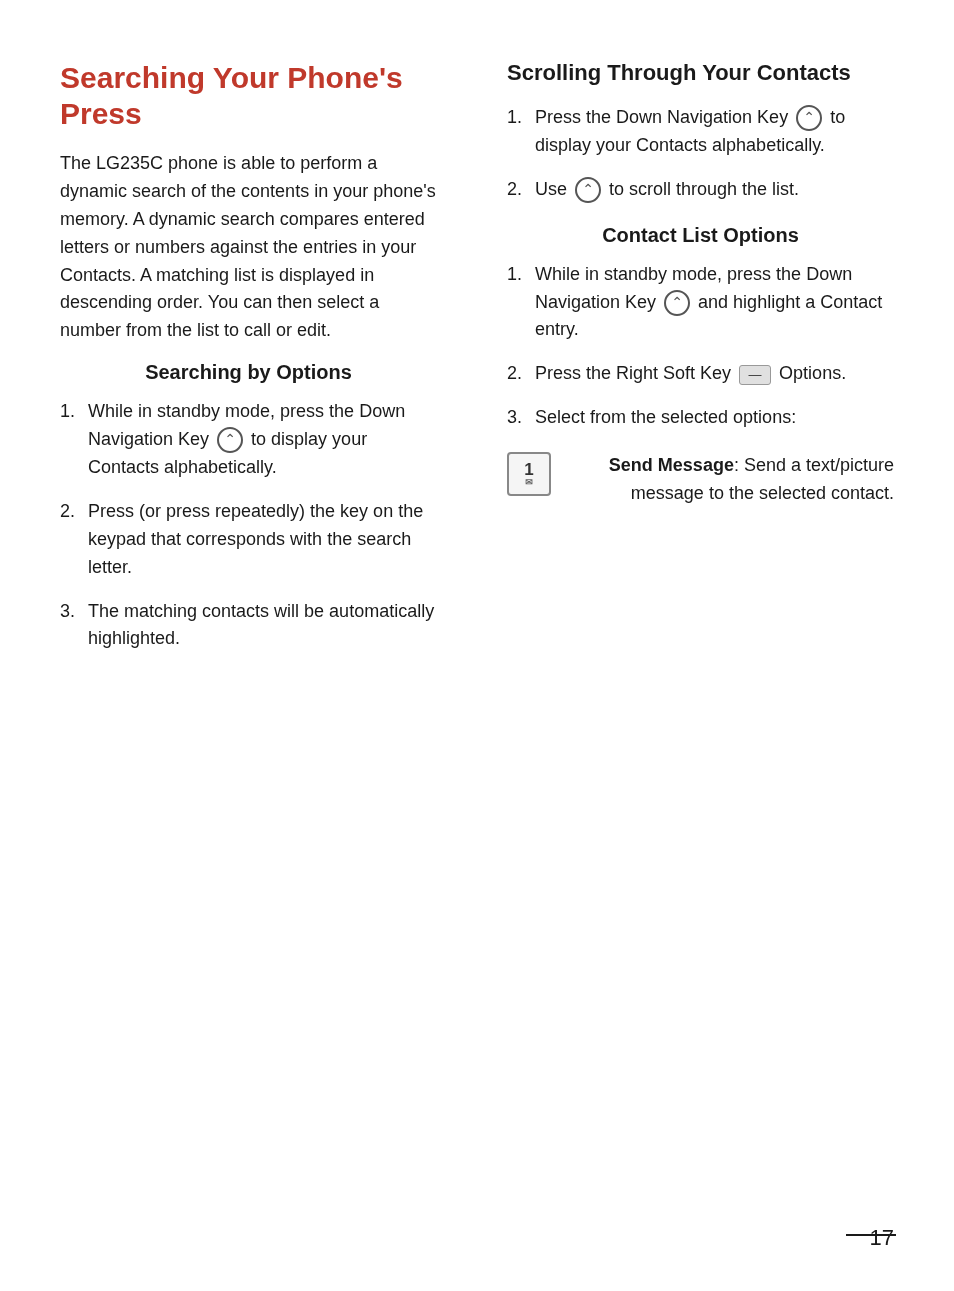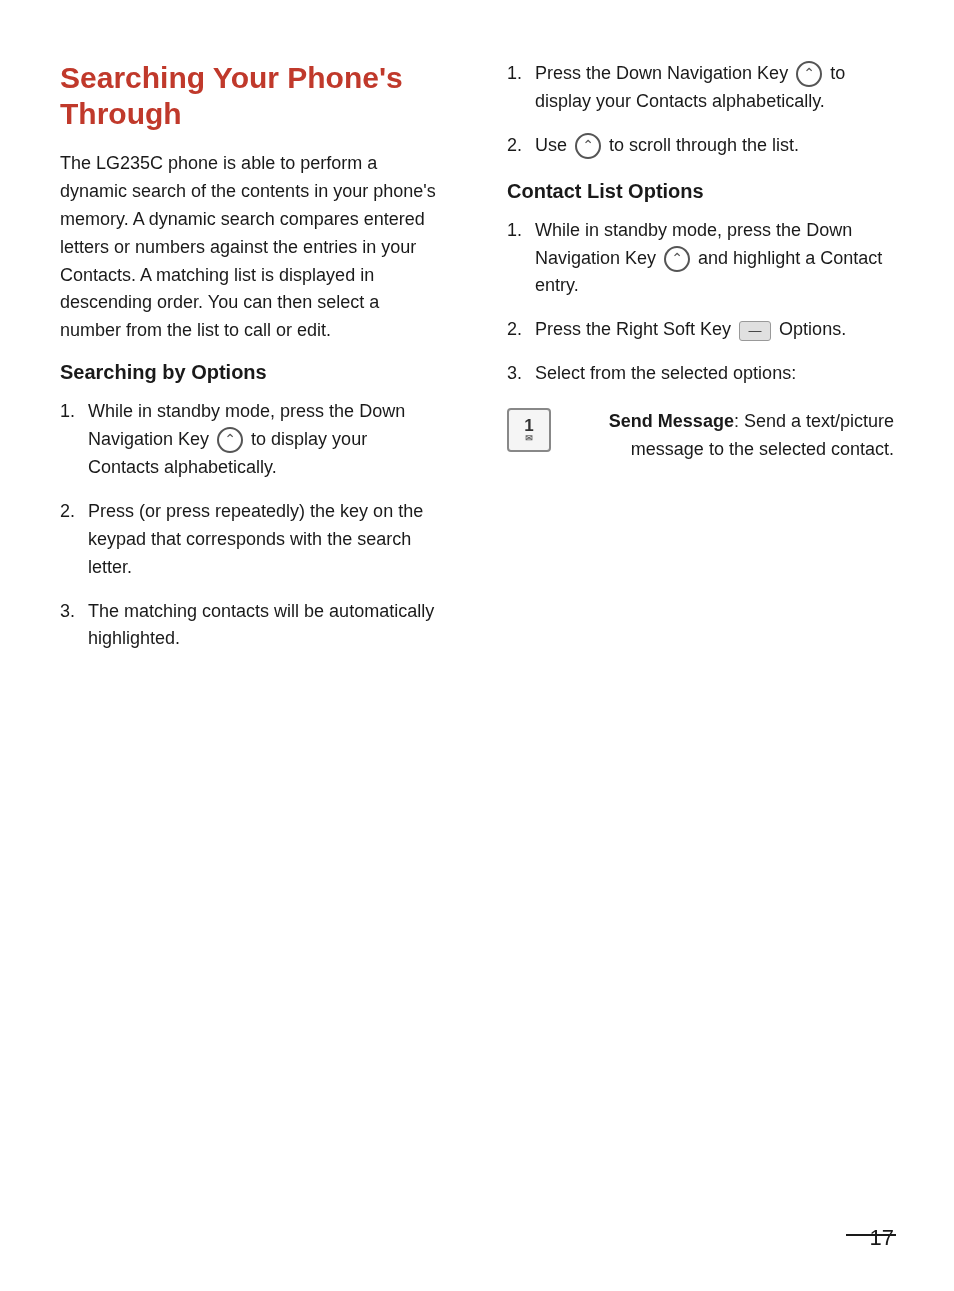--- a/index.html
+++ b/index.html
@@ -46,20 +46,21 @@
       color: #1a1a1a;
       margin-bottom: 16px;
     }
 
     .section-subtitle {
       font-size: 20px;
       font-weight: bold;
       color: #1a1a1a;
       margin-bottom: 14px;
       margin-top: 10px;
+      text-align: center;
     }
 
     .numbered-list {
       list-style: none;
       padding: 0;
       margin-bottom: 20px;
     }
 
     .numbered-list li {
       display: flex;
@@ -197,21 +198,21 @@
     }
   </style>
 </head>
 <body>
 
 <div class="page-container">
 
   <div class="left-column">
     <h1 class="section-title-main">
       <span>Searching Your Phone's</span><br>
-      <span>Through</span>
+      <span>Press</span>
     </h1>
 
     <p class="body-text">The LG235C phone is able to perform a dynamic search of the contents in your phone's memory. A dynamic search compares entered letters or numbers against the entries in your Contacts. A matching list is displayed in descending order. You can then select a number from the list to call or edit.</p>
 
     <div class="section-subtitle">Searching by Options</div>
 
     <ol class="numbered-list">
       <li>
         <span class="list-number">1.</span>
         <span class="list-content">
@@ -230,20 +231,21 @@
         <span class="list-number">3.</span>
         <span class="list-content">
           The matching contacts will be automatically highlighted.
         </span>
       </li>
     </ol>
   </div>
 
   <div class="right-column">
 
+    <div class="section-title-right">Scrolling Through Your Contacts</div>
 
     <ol class="numbered-list">
       <li>
         <span class="list-number">1.</span>
         <span class="list-content">
           Press the Down Navigation Key
           <span class="nav-key-icon"></span>
           to display your Contacts alphabetically.
         </span>
       </li>

